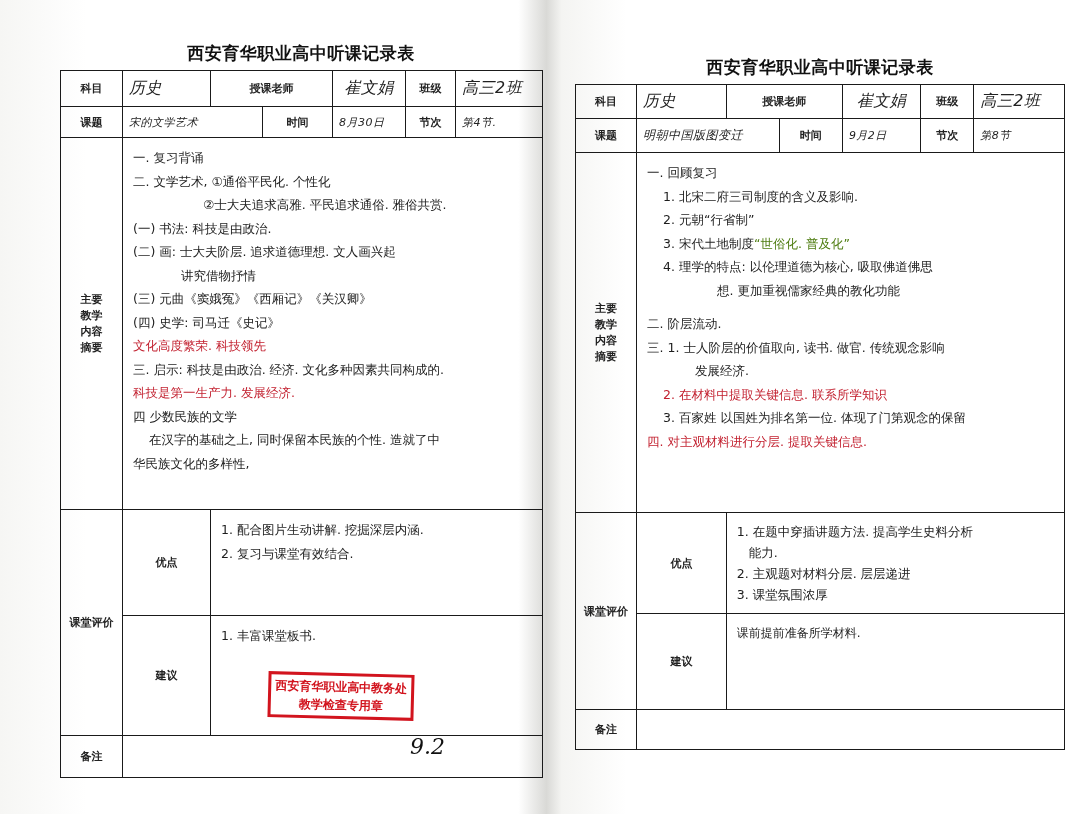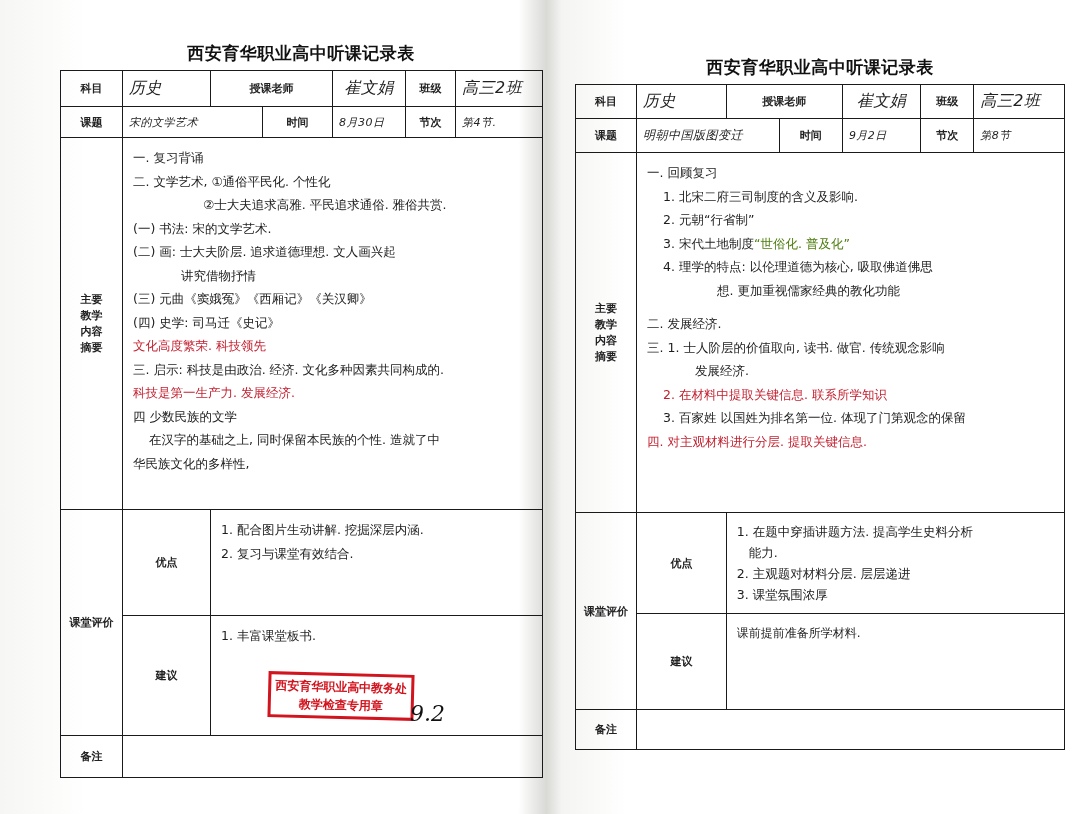--- a/index.html
+++ b/index.html
@@ -80,21 +80,21 @@
       <td class="lbl-v">
         <div>主要</div>
         <div>教学</div>
         <div>内容</div>
         <div>摘要</div>
       </td>
       <td class="notes" colspan="6">
         <div class="line">一. 复习背诵</div>
         <div class="line">二. 文学艺术, ①通俗平民化. 个性化</div>
         <div class="line indent1">②士大夫追求高雅. 平民追求通俗. 雅俗共赏.</div>
-        <div class="line">(一) 书法: 宋的文学艺术.</div>
+        <div class="line">(一) 书法: 科技是由政治.</div>
         <div class="line">(二) 画: 士大夫阶层. 追求道德理想. 文人画兴起</div>
         <div class="line indent2">讲究借物抒情</div>
         <div class="line">(三) 元曲《窦娥冤》《西厢记》《关汉卿》</div>
         <div class="line">(四) 史学: 司马迁《史记》</div>
         <div class="line red">文化高度繁荣. 科技领先</div>
         <div class="line">三. 启示: 科技是由政治. 经济. 文化多种因素共同构成的.</div>
         <div class="line red">科技是第一生产力. 发展经济.</div>
         <div class="line">四 少数民族的文学</div>
         <div class="line indent3">在汉字的基础之上, 同时保留本民族的个性. 造就了中</div>
         <div class="line">华民族文化的多样性,</div>
@@ -117,21 +117,21 @@
     <tr style="height:42px">
       <td class="lbl">备注</td>
       <td colspan="6"></td>
     </tr>
   </tbody>
     </table>
   <div class="stamp" style="left:208px; top:637px;">
     <div>西安育华职业高中教务处</div>
     <div>教学检查专用章</div>
   </div>
-  <div class="sig" style="left:350px; top:665px;">9.2</div>
+  <div class="sig" style="left:350px; top:698px;">9.2</div>
 </div>
 
 <div class="page right">
   <div class="title">西安育华职业高中听课记录表</div>
   <table class="form">
     <colgroup>
       <col style="width:60px">
         <col style="width:88px">
         <col style="width:52px">
         <col style="width:62px">
@@ -163,21 +163,21 @@
         <div>内容</div>
         <div>摘要</div>
       </td>
       <td class="notes" colspan="6">
         <div class="line">一. 回顾复习</div>
         <div class="line indent3">1. 北宋二府三司制度的含义及影响.</div>
         <div class="line indent3">2. 元朝“行省制”</div>
         <div class="line indent3"><span>3. 宋代土地制度</span><span class="red-inline">“世俗化. 普及化”</span></div>
         <div class="line indent3">4. 理学的特点: 以伦理道德为核心, 吸取佛道佛思</div>
         <div class="line indent1">想. 更加重视儒家经典的教化功能</div>
-        <div class="line" style="margin-top:10px">二. 发展经济.</div>
+        <div class="line" style="margin-top:10px">二. 阶层流动.</div>
         <div class="line">三. 1. 士人阶层的价值取向, 读书. 做官. 传统观念影响</div>
         <div class="line indent2">发展经济.</div>
         <div class="line red indent3">2. 在材料中提取关键信息. 联系所学知识</div>
         <div class="line indent3">3. 百家姓 以国姓为排名第一位. 体现了门第观念的保留</div>
         <div class="line red">四. 对主观材料进行分层. 提取关键信息.</div>
       </td>
     </tr>
     <tr style="height:100px">
       <td class="lbl" rowspan="2">课堂评价</td>
       <td class="lbl">优点</td>

